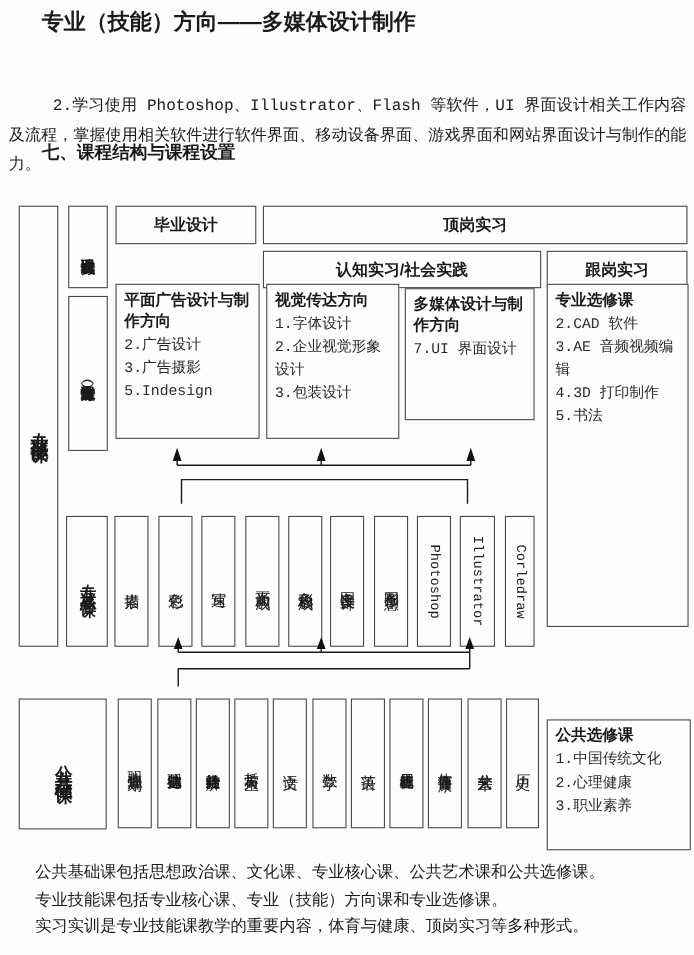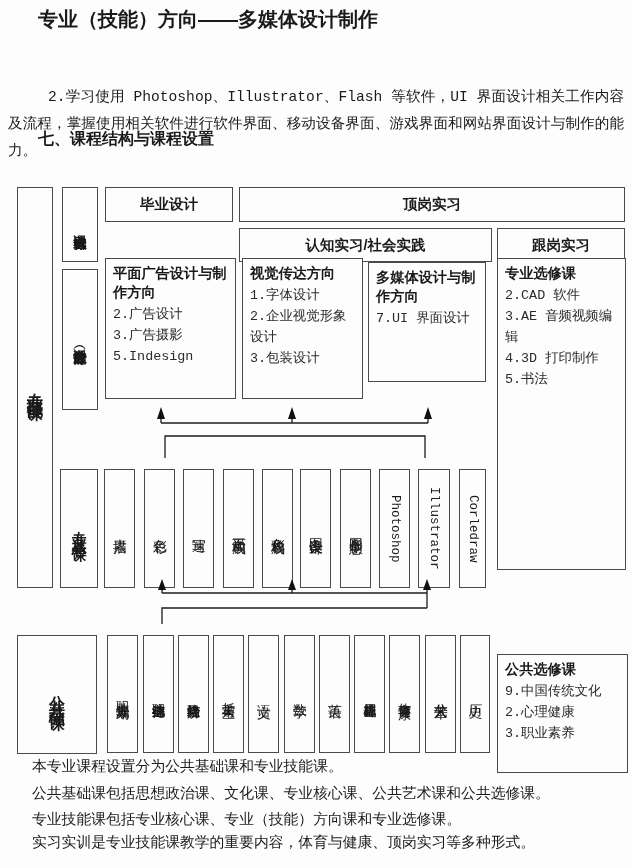--- a/index.html
+++ b/index.html
@@ -153,21 +153,21 @@
     </div>
   <div class="box ctr" style="left:425px;top:624px;width:31px;height:118px;">
     <span class="vtx core">公共艺术</span>
     </div>
   <div class="box ctr" style="left:460px;top:624px;width:30px;height:118px;">
     <span class="vtx core">历史</span>
     </div>
 
   <div class="box card" style="left:497px;top:624px;width:131px;height:119px;margin-top:30px;">
     <div class="t">公共选修课</div>
-    <div class="it">9.中国传统文化</div>
+    <div class="it">1.中国传统文化</div>
     <div class="it">2.心理健康</div>
     <div class="it">3.职业素养</div>
   </div>
 
   <svg class="flow" width="631" height="868" viewBox="0 0 631 868">
     <g stroke="#1c1c1c" stroke-width="1.3" fill="none">
 
       <line x1="161" y1="423" x2="428" y2="423"></line>
       <line x1="161" y1="423" x2="161" y2="419"></line>
       <line x1="292" y1="423" x2="292" y2="419"></line>
@@ -183,18 +183,17 @@
     <g fill="#111">
       <polygon points="157,419 165,419 161,407"></polygon>
       <polygon points="288,419 296,419 292,407"></polygon>
       <polygon points="424,419 432,419 428,407"></polygon>
       <polygon points="158,590 166,590 162,579"></polygon>
       <polygon points="288,590 296,590 292,579"></polygon>
       <polygon points="423,590 431,590 427,579"></polygon>
     </g>
   </svg>
 
-  <div class="foot" style="top:753px;">本专业课程设置分为公共基础课和专业技能课。</div>
   <div class="foot" style="top:780px;">公共基础课包括思想政治课、文化课、专业核心课、公共艺术课和公共选修课。</div>
   <div class="foot" style="top:806px;">专业技能课包括专业核心课、专业（技能）方向课和专业选修课。</div>
   <div class="foot" style="top:829px;">实习实训是专业技能课教学的重要内容，体育与健康、顶岗实习等多种形式。</div>
 
 </div>
 
 </body></html>

